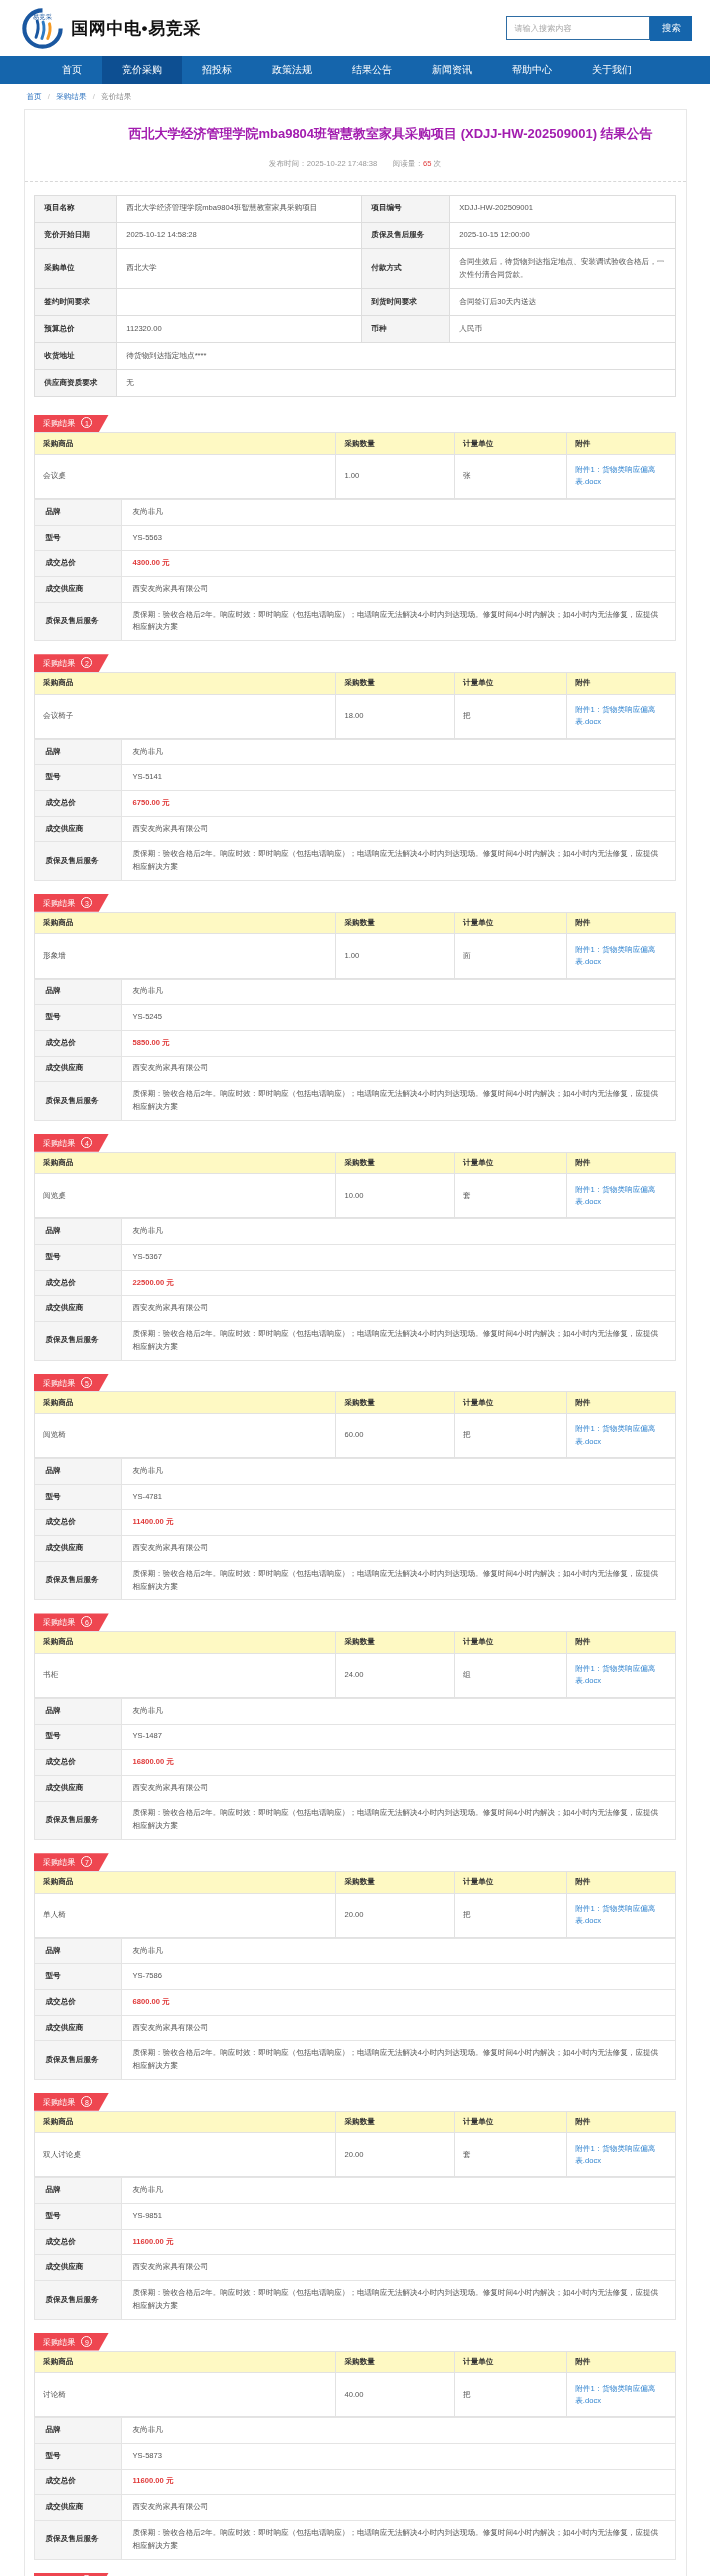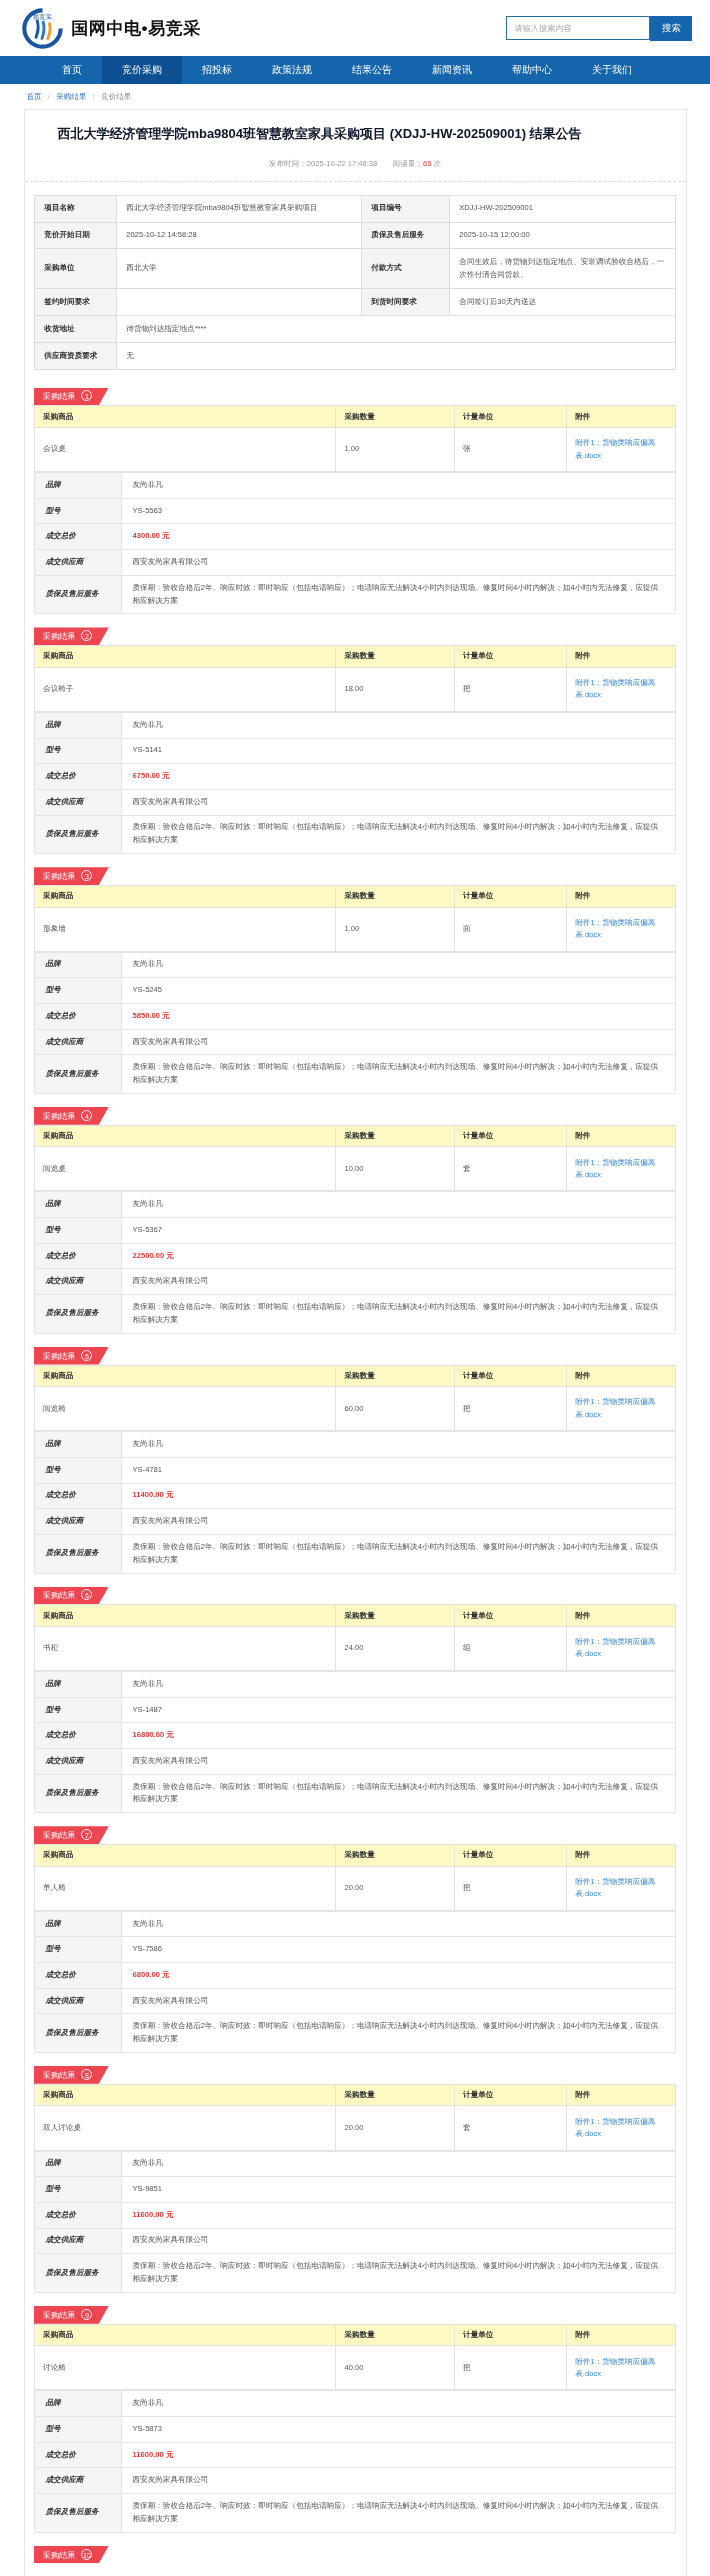--- a/index.html
+++ b/index.html
@@ -35,21 +35,21 @@
   
   .breadcrumb { padding:8.2px 0 7px 26.4px; font-size:7.6px; color:#999; }
   .crumb-link { color:#2f74c0; text-decoration:none; }
   .crumb-sep { color:#bbb; margin:0 4.1px; }
   .crumb-current { color:#888; }
   
   .card {
     margin:0 23.5px 0 23.5px; border:0.6px solid #e7e7e7; background:#fff;
     padding:15.3px 9.4px 35px 9.4px;
   }
-  .article-title { text-align:left; font-size:13px; font-weight:bold; color:#0f172a; line-height:1.4; padding:0 23.5px; }
+  .article-title { text-align:right; font-size:13px; font-weight:bold; color:#a21caf; line-height:1.4; padding:0 23.5px; }
   .article-meta { text-align:center; color:#999; font-size:7.6px; margin-top:15.3px; }
   .article-meta .views-num { color:#e03a3a; }
   .meta-gap { display:inline-block; width:15.3px; }
   .dashed-sep { border-bottom:0.6px dashed #d8d8d8; margin:11.7px -9.4px 13px -9.4px; }
   
   table { border-collapse:collapse; width:100%; table-layout:fixed; }
   .info-table td { border:0.6px solid #ddd; padding:6.5px 9.4px; font-size:7.6px; color:#555; line-height:1.7; word-break:break-all; }
   .info-table .lbl { background:#f4f4f4; color:#333; font-weight:bold; }
   .c1 { width:82px; } .c2 { width:245px; } .c3 { width:88px; }
   .red { color:#e03a3a; }
@@ -66,21 +66,21 @@
     text-align:center; line-height:11px; font-size:7px; margin-left:5.9px;
   }
   .goods-table th {
     background:#fef9c3; border:0.6px solid #e2e2e2; font-size:7.6px; color:#333;
     text-align:left; padding:5.3px 8.2px; font-weight:bold;
   }
   .goods-table td { border:0.6px solid #e2e2e2; padding:9.4px 8.2px; font-size:7.6px; color:#555; line-height:1.6; }
   .gc1 { width:47%; } .gc2 { width:18.5%; } .gc3 { width:17.5%; }
   .attach-link { color:#3385d0; text-decoration:none; display:inline-block; }
   .detail-table td { border:0.6px solid #e4e4e4; padding:5.9px 10.6px; font-size:7.6px; color:#555; line-height:1.7; }
-  .detail-table .lbl { background:#f5f5f5; color:#333; font-weight:bold; width:87px;font-style:italic; }
+  .detail-table .lbl { background:#f5f5f5; color:#333; font-weight:bold; width:87px; }
   .price-val { color:#e03a3a; font-weight:bold; }
 </style>
 </head>
 <body>
 
 <header class="site-header">
   <div class="logo-wrap">
     <svg class="logo-svg" viewBox="0 0 70 70" style="font-size:13px">
       <path d="M35 4 A31 31 0 1 0 66 35" fill="none" stroke="#1a57a0" stroke-width="7"></path>
       <path d="M24 50 Q30 34 26 22" fill="none" stroke="#1a57a0" stroke-width="5" stroke-linecap="round"></path>
@@ -147,20 +147,26 @@
       <td class="lbl">付款方式</td>
       <td>合同生效后，待货物到达指定地点、安装调试验收合格后，一次性付清合同货款。</td>
     </tr>
     <tr>
       <td class="lbl">签约时间要求</td>
       <td></td>
       <td class="lbl">到货时间要求</td>
       <td>合同签订后30天内送达</td>
     </tr>
     <tr>
+      <td class="lbl">预算总价</td>
+      <td class="red">112320.00</td>
+      <td class="lbl">币种</td>
+      <td>人民币</td>
+    </tr>
+    <tr>
       <td class="lbl">收货地址</td>
       <td colspan="3">待货物到达指定地点****</td>
     </tr>
     <tr>
       <td class="lbl">供应商资质要求</td>
       <td colspan="3">无</td>
     </tr>
   </tbody>
     </table>
 

